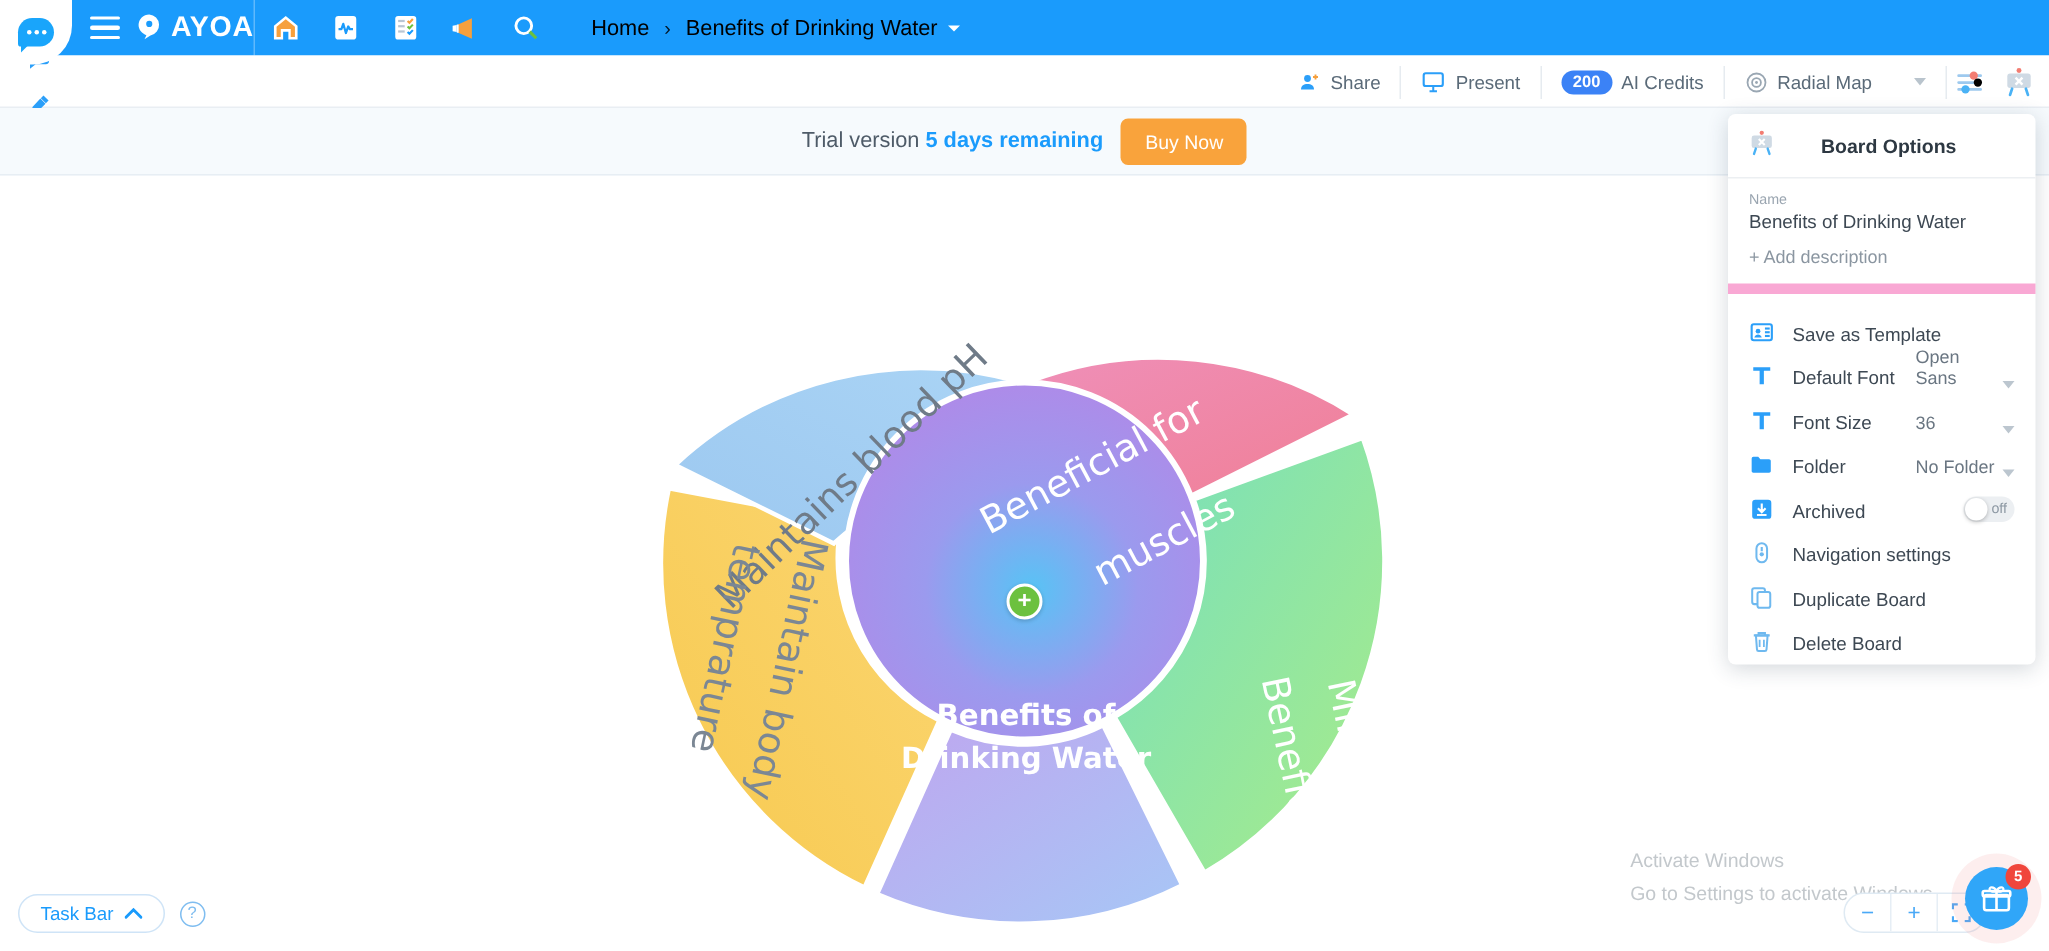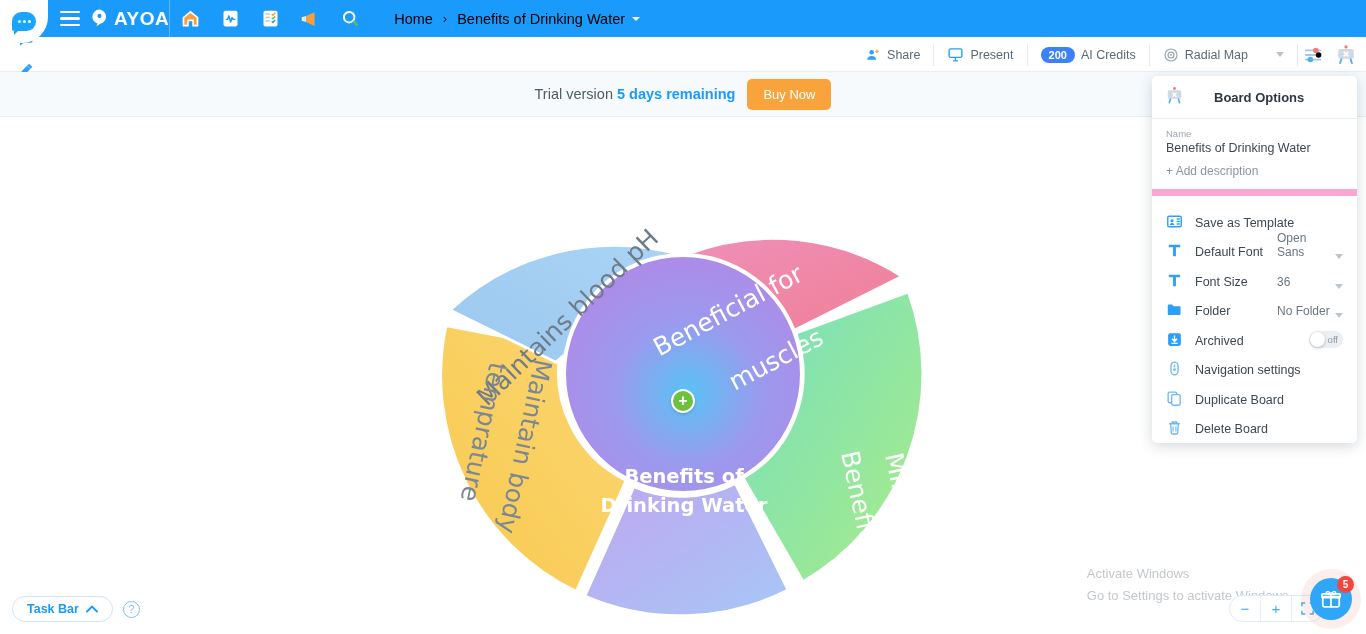--- a/index.html
+++ b/index.html
@@ -98,21 +98,21 @@
   .toggle .knob { position: absolute; left: 1px; top: 1px; width: 15px; height: 15px; border-radius: 50%; background: #fff; box-shadow: 0 1px 3px rgba(0,0,0,.25); }
   .toggle .tlabel { font-size: 9.5px; color: #8d98a3; margin-right: 5px; }
 
   
   .taskbar {
     position: absolute; left: 12px; bottom: 12px; display: flex; align-items: center; gap: 10px; z-index: 20;
   }
   .tb-pill {
     display: flex; align-items: center; gap: 7px;
     border: 1px solid #cfe4f7; border-radius: 14px;
-    padding: 5px 14px; color: #1a9bfc; font-size: 12.5px; cursor: pointer; background: #fff; font-weight: bold;
+    padding: 5px 14px; color: #1a9bfc; font-size: 12.5px; cursor: pointer; background: #fff;
   }
   .help-ico { width: 17px; height: 17px; border: 1.4px solid #7fbdf0; border-radius: 50%; color: #7fbdf0; font-size: 11px; display: flex; align-items: center; justify-content: center; cursor: pointer; }
 
   .activate { position: absolute; right: 74px; bottom: 28px; text-align: left; color: #c3c8cc; z-index: 6; }
   .act-1 { font-size: 13px; line-height: 24px; }
   .act-2 { font-size: 13px; line-height: 20px; }
 
   .zoomctl {
     position: absolute; right: 42px; bottom: 12px; display: flex; align-items: center;
     border: 1px solid #dfeaf3; border-radius: 16px; background: #fff; overflow: hidden; z-index: 18;

